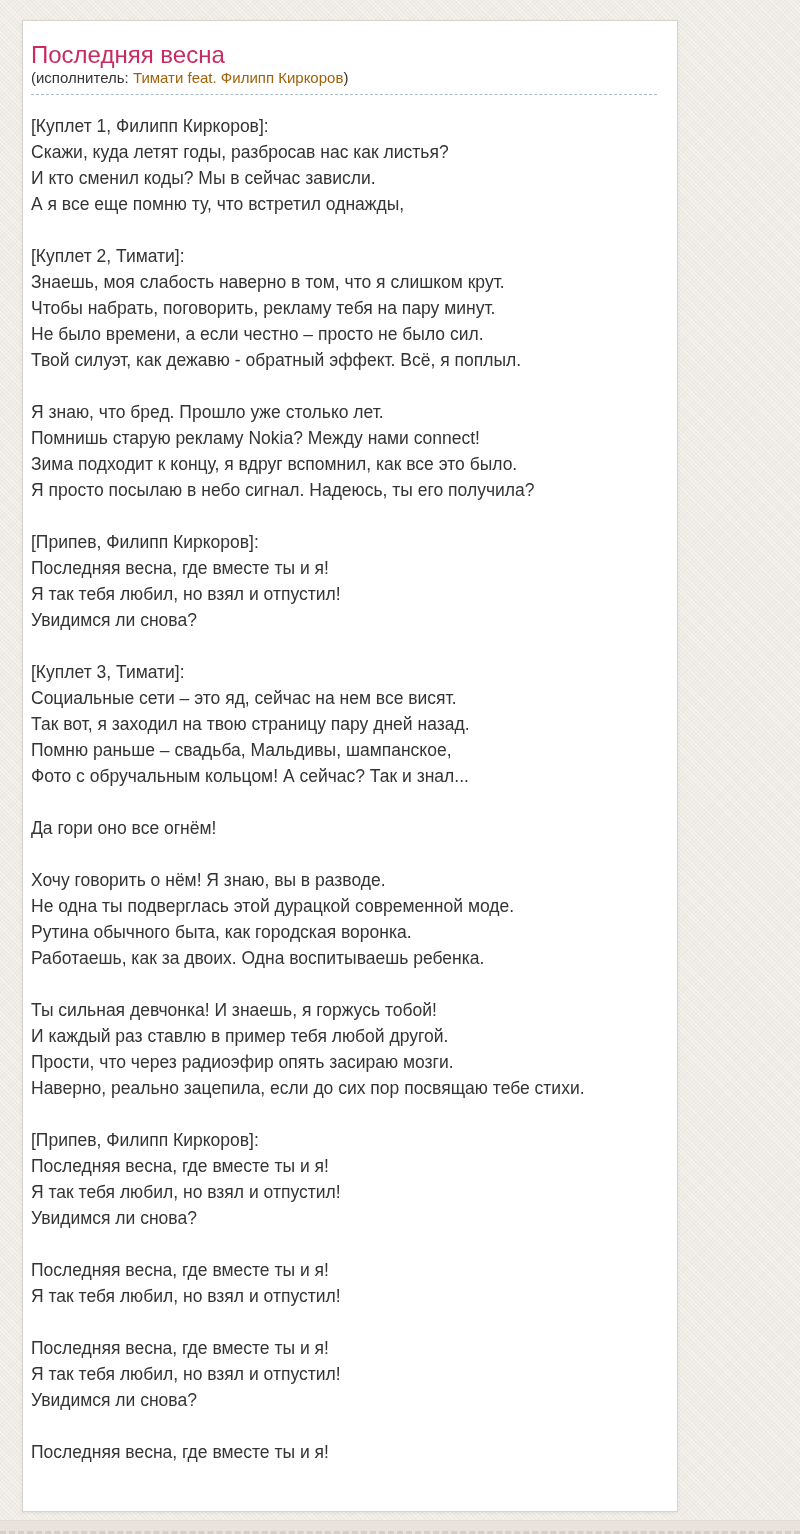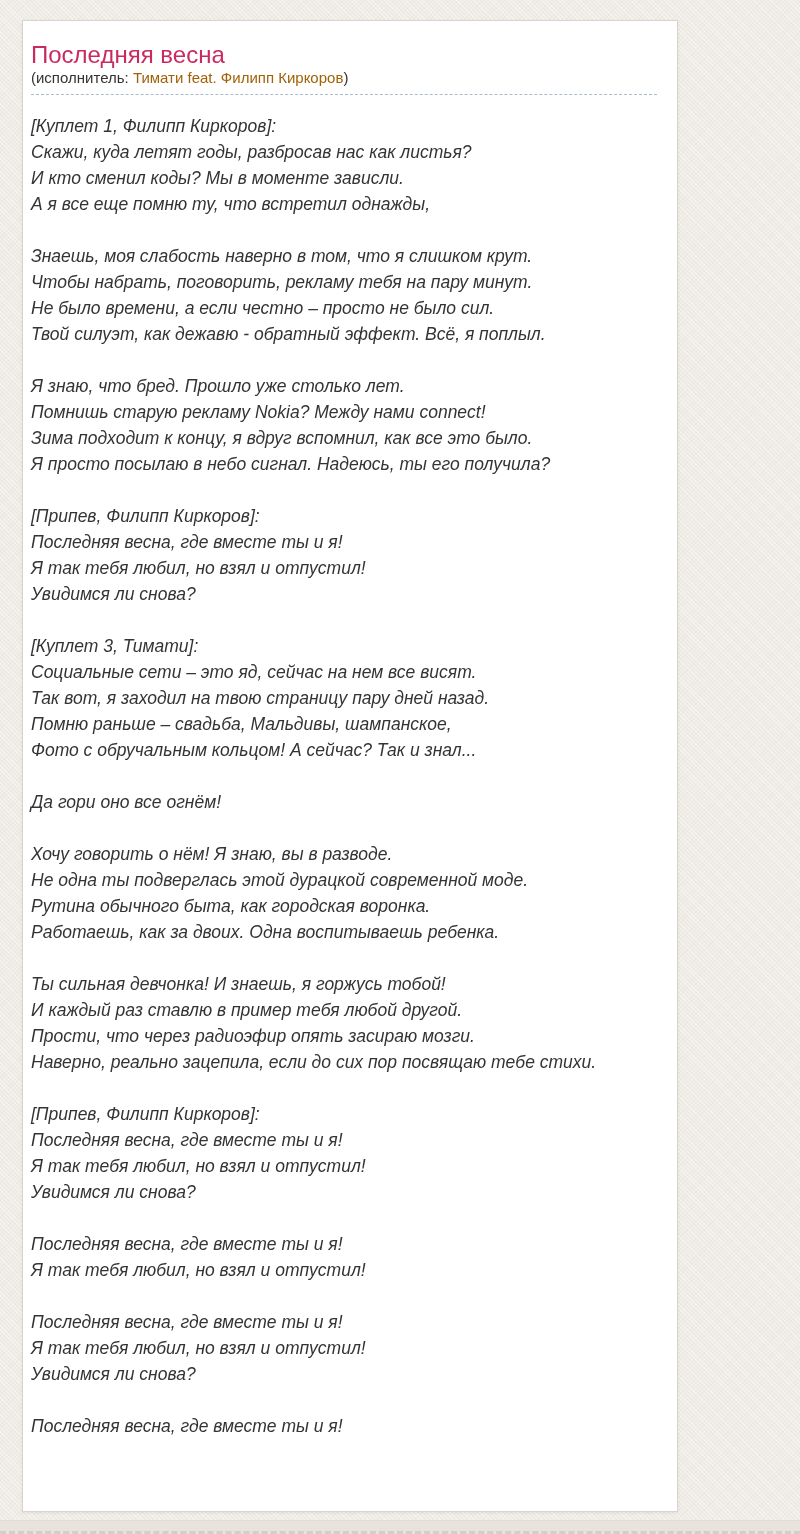--- a/index.html
+++ b/index.html
@@ -47,21 +47,20 @@
   .artist-link {
     color: #a16207;
     text-decoration: none;
     cursor: pointer;
   }
   .lyrics {
     margin-top: 18px;
     font-size: 17.5px;
     line-height: 26px;
     color: #343434;
-    font-style: italic;
   }
   .stanza { margin: 0 0 26px 0; }
   .stanza:last-child { margin-bottom: 0; }
   .line { height: 26px; white-space: pre; overflow: visible; }
   .footer-strip {
     position: absolute;
     left: 0;
     top: 1520px;
     width: 800px;
     height: 14px;
@@ -76,24 +75,25 @@
 
 <div class="card">
   <h1 class="page-title">Последняя весна</h1>
   <p class="subtitle">
     <span>(исполнитель: </span><span class="artist-link">Тимати feat. Филипп Киркоров</span><span>)</span>
   </p>
   <div class="lyrics">
       <div class="stanza">
         <div class="line">[Куплет 1, Филипп Киркоров]:</div>
         <div class="line">Скажи, куда летят годы, разбросав нас как листья?</div>
-        <div class="line">И кто сменил коды? Мы в моменте зависли.</div>
+        <div class="line">И кто сменил коды? Мы в сейчас зависли.</div>
         <div class="line">А я все еще помню ту, что встретил однажды,</div>
       </div>
       <div class="stanza">
+        <div class="line">[Куплет 2, Тимати]:</div>
         <div class="line">Знаешь, моя слабость наверно в том, что я слишком крут.</div>
         <div class="line">Чтобы набрать, поговорить, рекламу тебя на пару минут.</div>
         <div class="line">Не было времени, а если честно – просто не было сил.</div>
         <div class="line">Твой силуэт, как дежавю - обратный эффект. Всё, я поплыл.</div>
       </div>
       <div class="stanza">
         <div class="line">Я знаю, что бред. Прошло уже столько лет.</div>
         <div class="line">Помнишь старую рекламу Nokia? Между нами connect!</div>
         <div class="line">Зима подходит к концу, я вдруг вспомнил, как все это было.</div>
         <div class="line">Я просто посылаю в небо сигнал. Надеюсь, ты его получила?</div>

